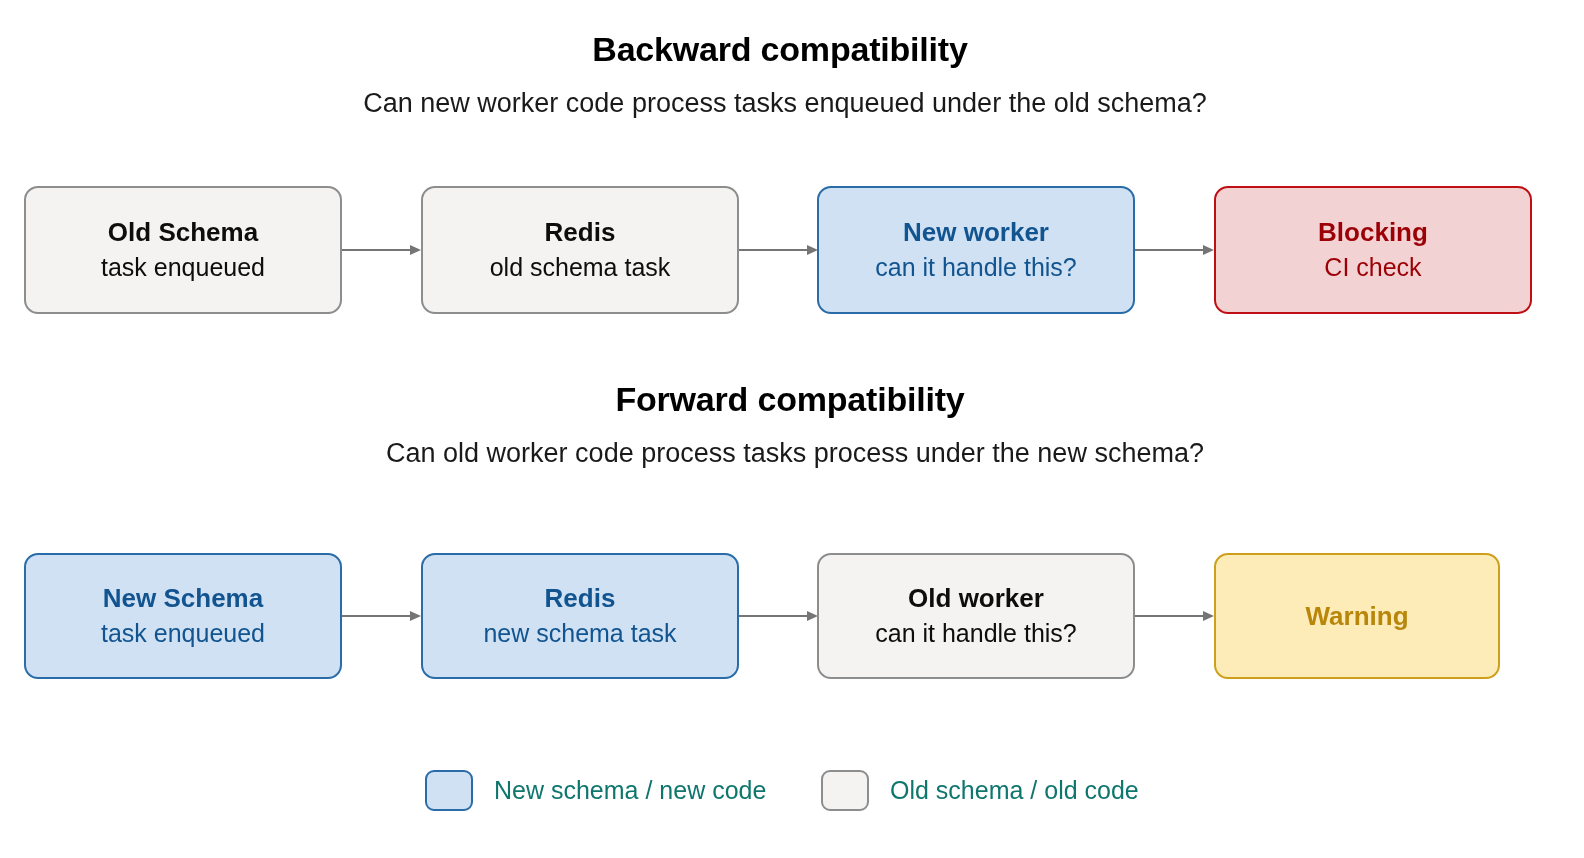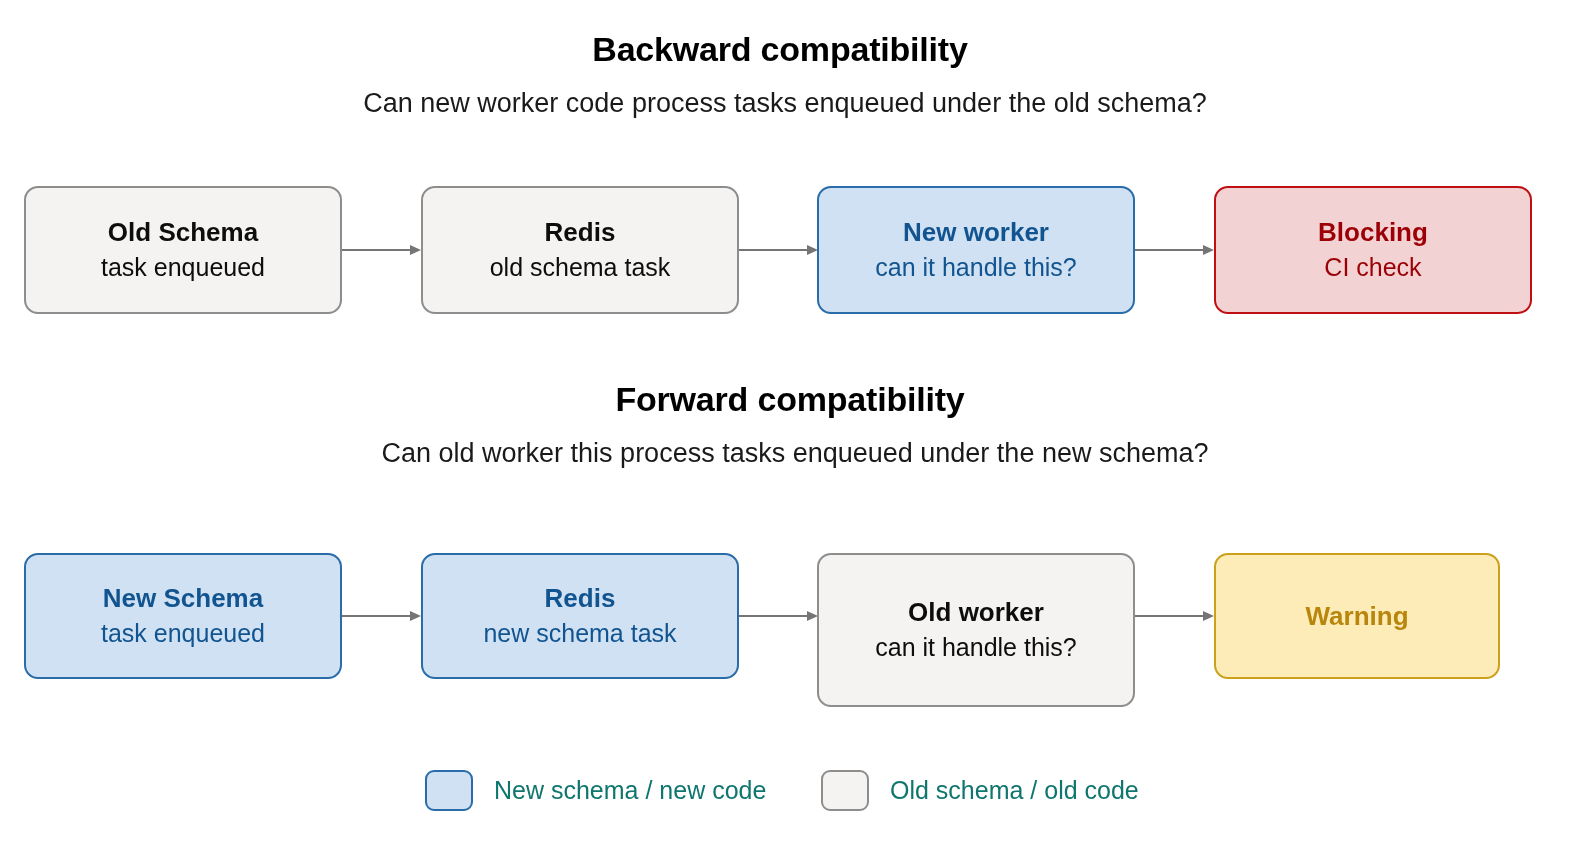--- a/index.html
+++ b/index.html
@@ -183,21 +183,21 @@
     <div class="shaft" style="width:68px;"></div>
     <div class="head"></div>
   </div>
 
   <div class="node red" style="left:1214px; top:186px; width:318px; height:128px;">
     <div class="n-title">Blocking</div>
     <div class="n-sub">CI check</div>
   </div>
 
   <div class="section-title" id="title-forward">Forward compatibility</div>
-  <div class="section-sub" id="sub-forward">Can old worker this process tasks enqueued under the new schema?</div>
+  <div class="section-sub" id="sub-forward">Can old worker code process tasks process under the new schema?</div>
 
   <div class="node blue" style="left:24px; top:553px; width:318px; height:126px;">
     <div class="n-title">New Schema</div>
     <div class="n-sub">task enqueued</div>
   </div>
 
   <div class="arrow" style="left:342px; top:610px; width:79px;">
     <div class="shaft" style="width:68px;"></div>
     <div class="head"></div>
   </div>
@@ -205,21 +205,21 @@
   <div class="node blue" style="left:421px; top:553px; width:318px; height:126px;">
     <div class="n-title">Redis</div>
     <div class="n-sub">new schema task</div>
   </div>
 
   <div class="arrow" style="left:739px; top:610px; width:79px;">
     <div class="shaft" style="width:68px;"></div>
     <div class="head"></div>
   </div>
 
-  <div class="node neutral" style="left:817px; top:553px; width:318px; height:154px;">
+  <div class="node neutral" style="left:817px; top:553px; width:318px; height:126px;">
     <div class="n-title">Old worker</div>
     <div class="n-sub">can it handle this?</div>
   </div>
 
   <div class="arrow" style="left:1135px; top:610px; width:79px;">
     <div class="shaft" style="width:68px;"></div>
     <div class="head"></div>
   </div>
 
   <div class="node yellow single" style="left:1214px; top:553px; width:286px; height:126px;">

